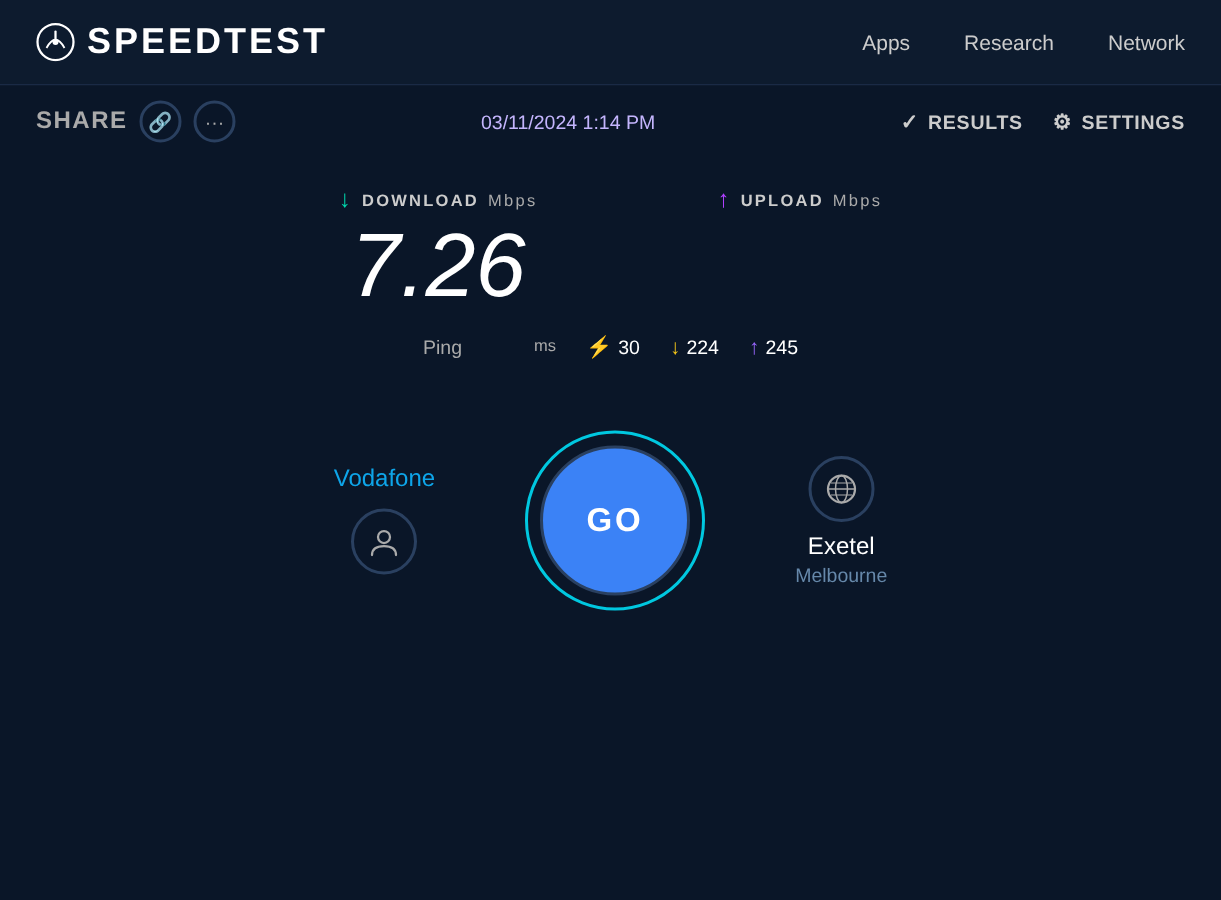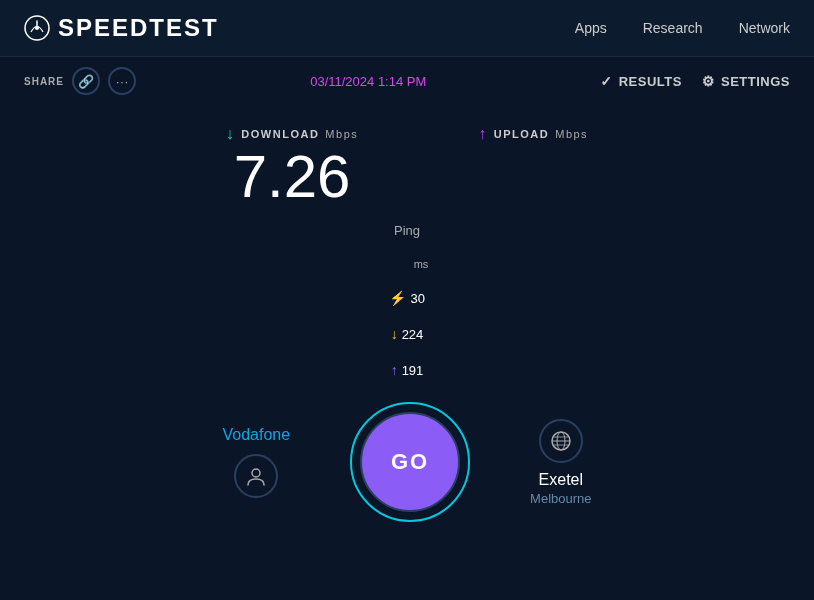--- a/index.html
+++ b/index.html
@@ -63,42 +63,42 @@
       background-color: #0a1628;
     }
 
     .share-area {
       display: flex;
       align-items: center;
       gap: 8px;
     }
 
     .share-label {
-      font-size: 10px;
+      font-size: 16px;
       font-weight: 700;
       color: #aaaaaa;
       letter-spacing: 1px;
     }
 
     .share-icon-btn {
       width: 28px;
       height: 28px;
       border-radius: 50%;
       border: 2px solid #2a4060;
       background: transparent;
       display: flex;
       align-items: center;
       justify-content: center;
       cursor: pointer;
       color: #aaaaaa;
       font-size: 13px;
     }
 
     .timestamp {
-      color: #d946ef;
+      color: #c4b5fd;
       font-size: 13px;
     }
 
     .right-actions {
       display: flex;
       align-items: center;
       gap: 20px;
     }
 
     .action-btn {
@@ -162,30 +162,30 @@
     .speed-label .unit {
       color: #aaaaaa;
       font-weight: 400;
     }
 
     .speed-value {
       font-size: 60px;
       font-weight: 300;
       color: #ffffff;
       line-height: 1;
+      font-style: italic;
     }
 
     
     .ping-row {
       display: flex;
       align-items: center;
       gap: 20px;
-      margin-bottom: 14px;
+      margin-bottom: 38px;
       font-size: 13px;
-      flex-direction: column;
     }
 
     .ping-label {
       color: #aaaaaa;
     }
 
     .ping-unit {
       color: #aaaaaa;
       font-size: 11px;
       margin-left: 2px;
@@ -295,21 +295,21 @@
       border-radius: 50%;
       border: 2px solid #00c8e0;
       top: 0;
       left: 0;
     }
 
     .go-button {
       width: 100px;
       height: 100px;
       border-radius: 50%;
-      background: #8b5cf6;
+      background: #3b82f6;
       border: 2px solid #2a4060;
       display: flex;
       align-items: center;
       justify-content: center;
       cursor: pointer;
       font-size: 22px;
       font-weight: 700;
       color: #ffffff;
       letter-spacing: 2px;
       z-index: 1;
@@ -396,21 +396,21 @@
       <span class="ping-value">30</span>
     </div>
 
     <div class="jitter-item">
       <span class="jitter-icon-yellow">↓</span>
       <span class="ping-value">224</span>
     </div>
 
     <div class="jitter-item">
       <span class="jitter-icon-purple">↑</span>
-      <span class="ping-value">191</span>
+      <span class="ping-value">245</span>
     </div>
   </div>
 
   <div class="go-area">
 
     <div class="provider-left">
       <span class="provider-name">Vodafone</span>
       <div class="provider-avatar">
         <svg width="22" height="22" viewBox="0 0 22 22" fill="none" xmlns="http://www.w3.org/2000/svg">
           <circle cx="11" cy="8" r="4" stroke="#aaaaaa" stroke-width="1.5" fill="none"></circle>

